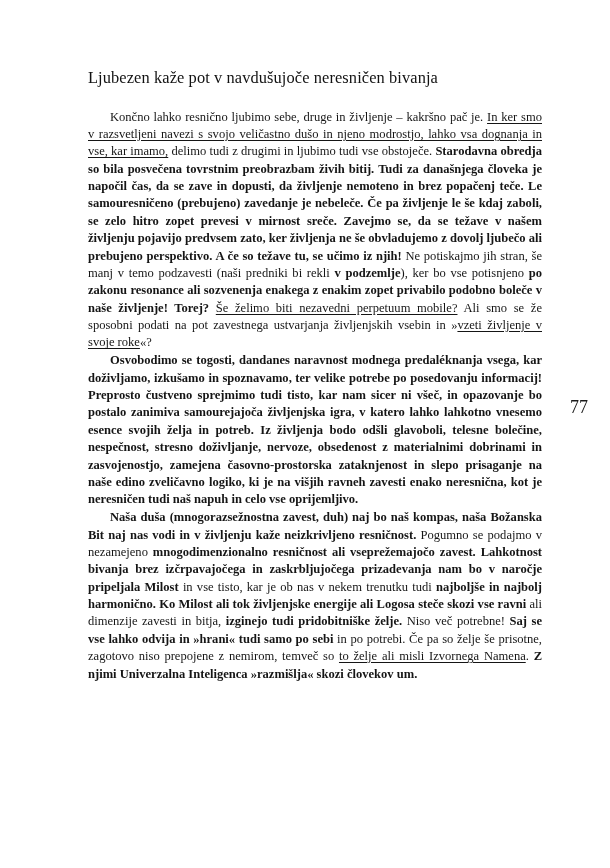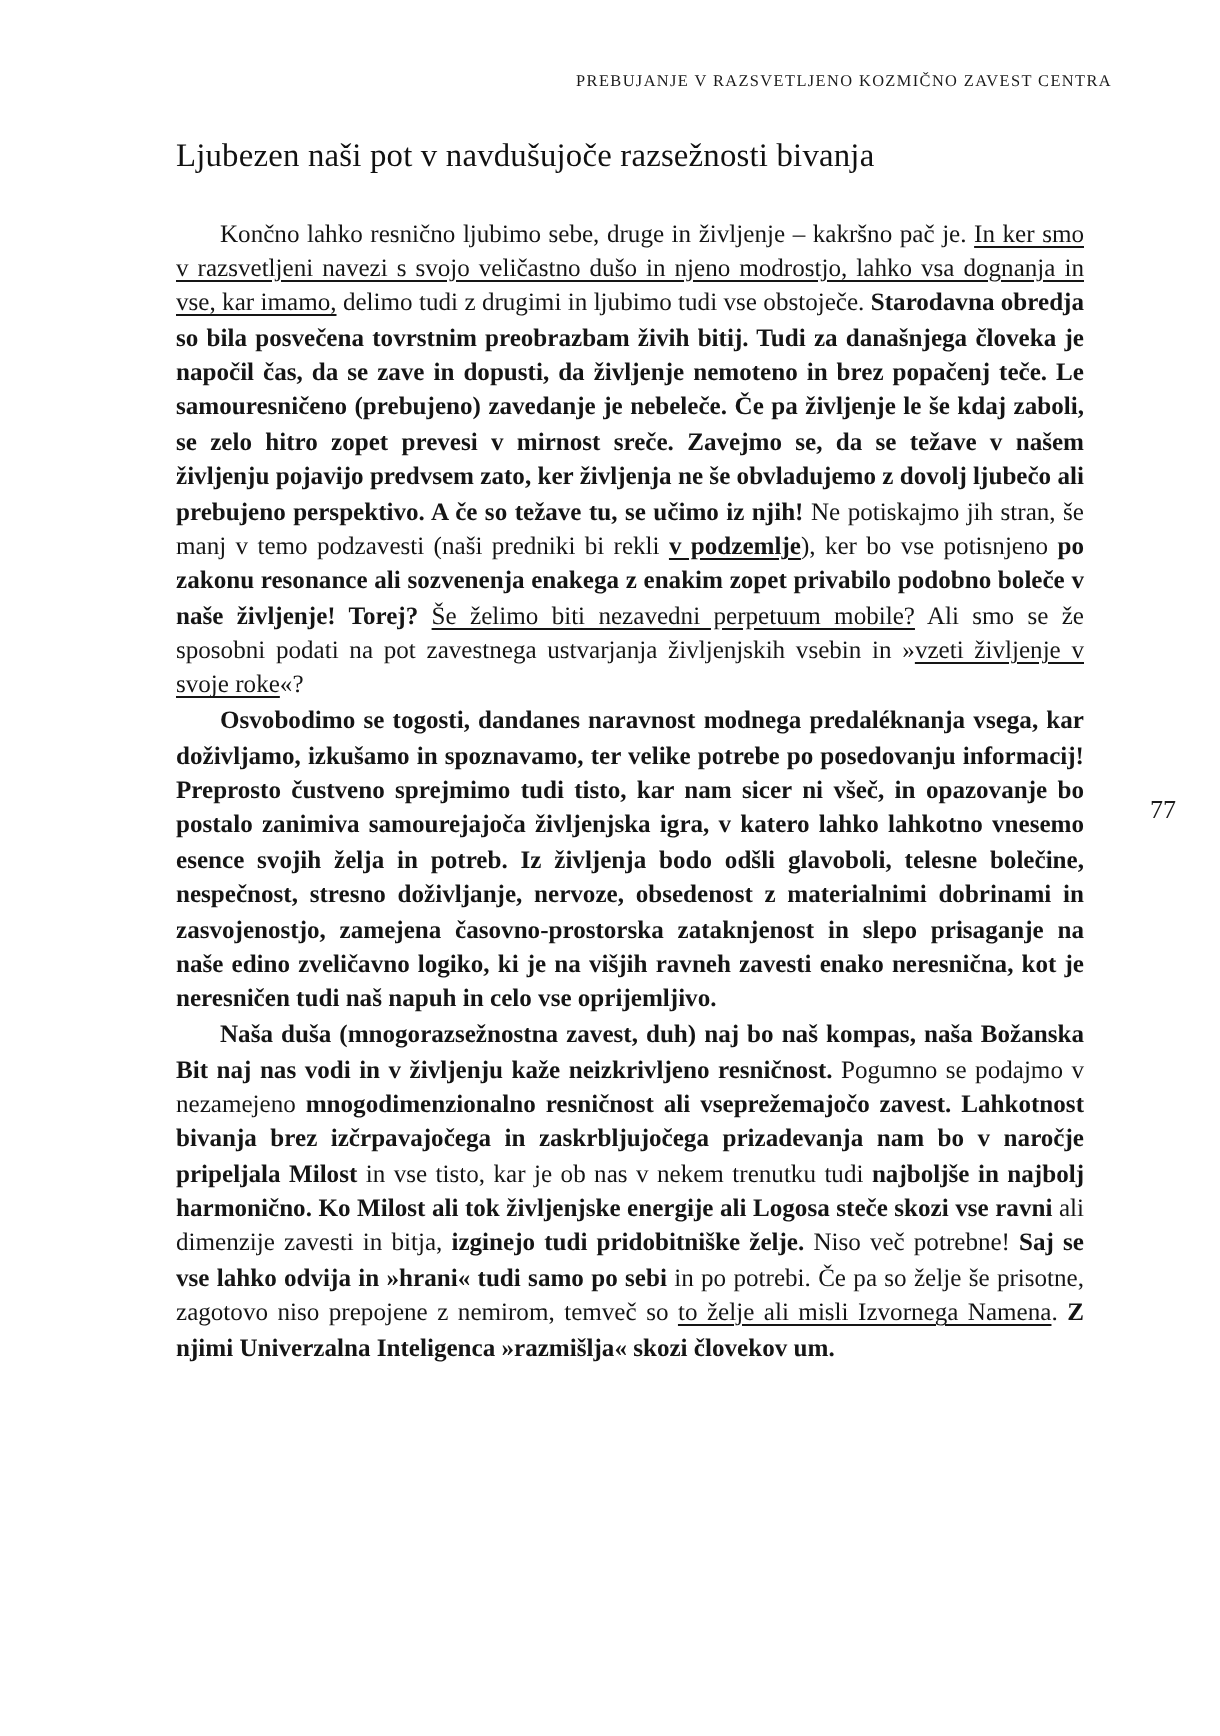--- a/index.html
+++ b/index.html
@@ -30,21 +30,21 @@
     color: #1a1a1a;
     text-transform: uppercase;
     font-variant: small-caps;
     white-space: nowrap;
   }
   .page-number {
     position: absolute;
     top: 397px;
     right: 22px;
     font-family: "Liberation Serif", serif;
-    font-size: 13px;
+    font-size: 18px;
     color: #1a1a1a;
   }
   .content {
     position: absolute;
     left: 88px;
     top: 68px;
     width: 454px;
   }
   h1.chapter-title {
     font-family: "Liberation Serif", serif;
@@ -63,32 +63,31 @@
     text-indent: 22px;
     hyphens: auto;
     -webkit-hyphens: auto;
     color: #151515;
   }
   p.para + p.para {
     margin-top: 0.5px;
   }
   .b { font-weight: bold; margin-top: 20px; }
   .u { text-decoration: underline; text-underline-offset: 2px; }
-  .bu { font-weight: bold; text-decoration: underline; text-underline-offset: 2px; }
+  .bu { font-weight: bold; text-underline-offset: 2px; }
 </style>
 </head>
 <body>
 
 <div class="page">
 
-  <div class="running-head">Prebujanje v razsvetljeno kozmično zavest Centra</div>
 
   <div class="page-number">77</div>
 
   <div class="content">
-    <h1 class="chapter-title">Ljubezen naši pot v navdušujoče razsežnosti bivanja</h1>
+    <h1 class="chapter-title">Ljubezen kaže pot v navdušujoče neresničen bivanja</h1>
 
     <p class="para"><span>Končno lahko resnično ljubimo sebe, druge in življenje – kakršno pač je. </span><span class="u">In ker smo v razsvetljeni navezi s svojo veličastno dušo in njeno modrostjo, lahko vsa dognanja in vse, kar imamo,</span><span> delimo tudi z drugimi in ljubimo tudi vse obstoječe. </span><span class="b">Starodavna obredja so bila posvečena tovrstnim preobrazbam živih bitij. Tudi za današnjega človeka je napočil čas, da se zave in dopusti, da življenje nemoteno in brez popačenj teče. Le samouresničeno (prebujeno) zavedanje je nebeleče. Če pa življenje le še kdaj zaboli, se zelo hitro zopet prevesi v mirnost sreče. Zavejmo se, da se težave v našem življenju pojavijo predvsem zato, ker življenja ne še obvladujemo z dovolj ljubečo ali prebujeno perspektivo. A če so težave tu, se učimo iz njih!</span><span> Ne potiskajmo jih stran, še manj v temo podzavesti (naši predniki bi rekli </span><span class="bu">v podzemlje</span><span>), ker bo vse potisnjeno </span><span class="b">po zakonu resonance ali sozvenenja enakega z enakim zopet privabilo podobno boleče v naše življenje! Torej?</span><span> </span><span class="u">Še želimo biti nezavedni perpetuum mobile?</span><span> Ali smo se že sposobni podati na pot zavestnega ustvarjanja življenjskih vsebin in »</span><span class="u">vzeti življenje v svoje roke</span><span>«?</span></p>
     <p class="para"><span class="b">Osvobodimo se togosti, dandanes naravnost modnega predaléknanja vsega, kar doživljamo, izkušamo in spoznavamo, ter velike potrebe po posedovanju informacij! Preprosto čustveno sprejmimo tudi tisto, kar nam sicer ni všeč, in opazovanje bo postalo zanimiva samourejajoča življenjska igra, v katero lahko lahkotno vnesemo esence svojih želja in potreb. Iz življenja bodo odšli glavoboli, telesne bolečine, nespečnost, stresno doživljanje, nervoze, obsedenost z materialnimi dobrinami in zasvojenostjo, zamejena časovno-prostorska zataknjenost in slepo prisaganje na naše edino zveličavno logiko, ki je na višjih ravneh zavesti enako neresnična, kot je neresničen tudi naš napuh in celo vse oprijemljivo.</span></p>
     <p class="para"><span class="b">Naša duša (mnogorazsežnostna zavest, duh) naj bo naš kompas, naša Božanska Bit naj nas vodi in v življenju kaže neizkrivljeno resničnost.</span><span> Pogumno se podajmo v nezamejeno </span><span class="b">mnogodimenzionalno resničnost ali vseprežemajočo zavest. Lahkotnost bivanja brez izčrpavajočega in zaskrbljujočega prizadevanja nam bo v naročje pripeljala Milost</span><span> in vse tisto, kar je ob nas v nekem trenutku tudi </span><span class="b">najboljše in najbolj harmonično. Ko Milost ali tok življenjske energije ali Logosa steče skozi vse ravni</span><span> ali dimenzije zavesti in bitja, </span><span class="b">izginejo tudi pridobitniške želje.</span><span> Niso več potrebne! </span><span class="b">Saj se vse lahko odvija in »hrani« tudi samo po sebi</span><span> in po potrebi. Če pa so želje še prisotne, zagotovo niso prepojene z nemirom, temveč so </span><span class="u">to želje ali misli Izvornega Namena</span><span>. </span><span class="b">Z njimi Univerzalna Inteligenca »razmišlja« skozi človekov um.</span></p>
   </div>
 
 </div>
 
 </body></html>

